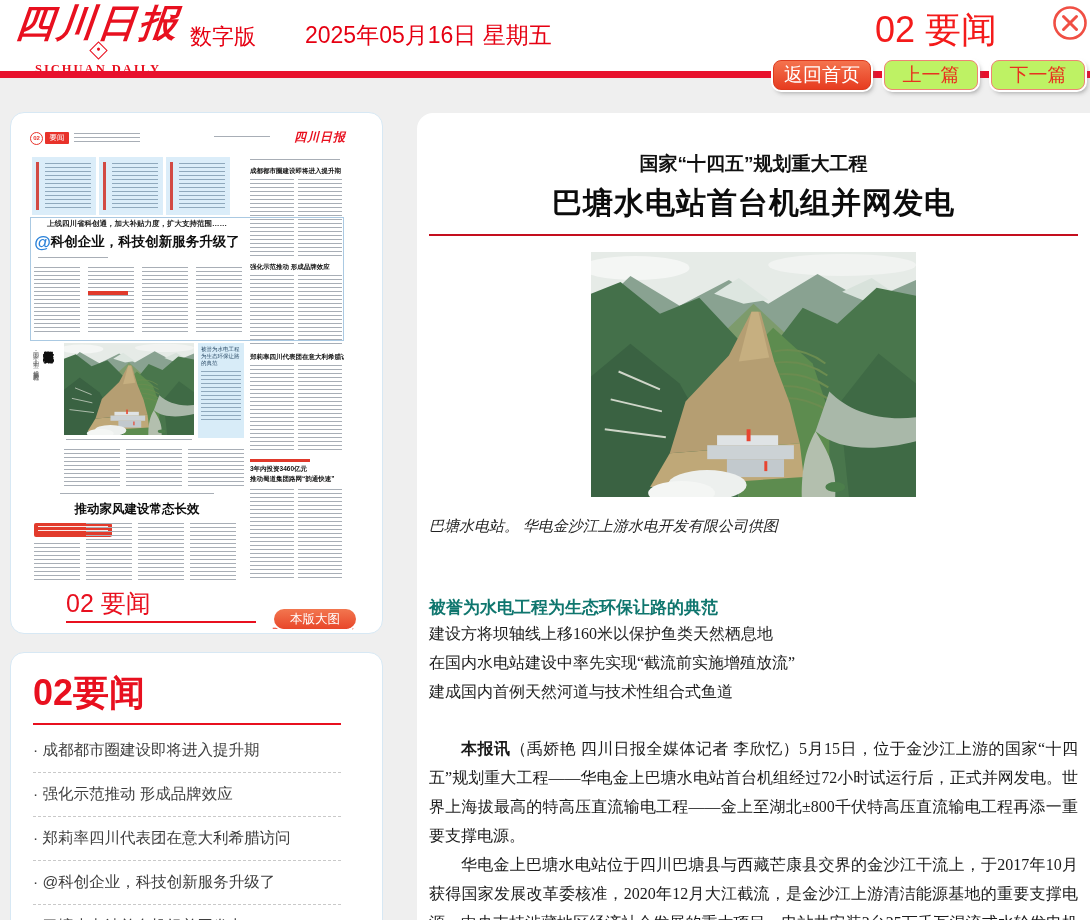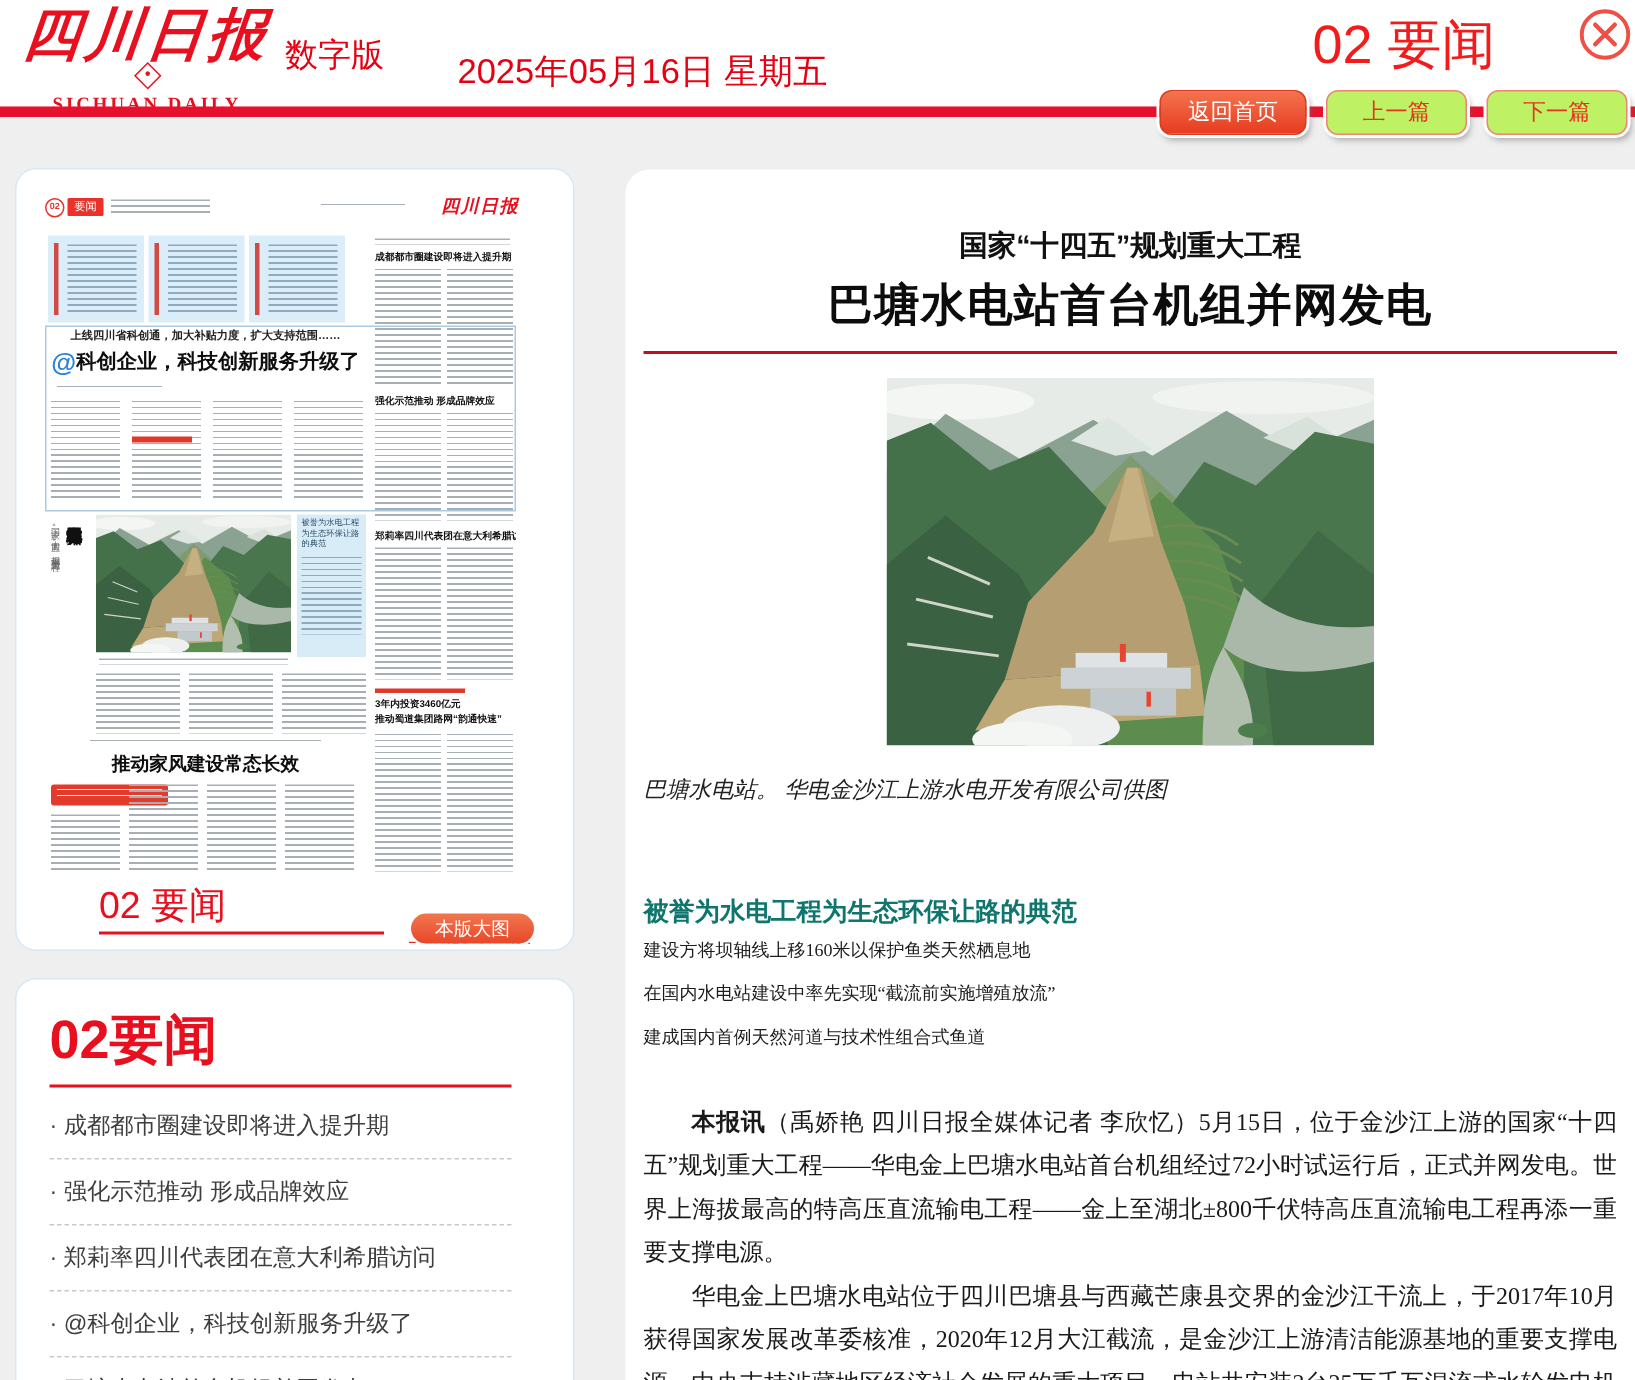--- a/index.html
+++ b/index.html
@@ -18,26 +18,26 @@
     font-family:"DejaVu Serif","Liberation Serif",serif;
     font-weight:bold;font-style:italic;font-size:38px;line-height:42px;
     color:#e8101f;letter-spacing:3px;transform:skewX(-6deg);display:block;
   }
   .logo-en{display:flex;align-items:center;gap:5px;margin-top:0px;color:#e8101f;
     font-family:"Liberation Serif","DejaVu Serif",serif;font-weight:bold;font-size:12.5px;letter-spacing:2px;flex-direction:column;}
   .seal{width:11px;height:11px;border:1.5px solid #e8101f;transform:rotate(45deg);
     display:inline-block;position:relative;}
   .seal::after{content:"";position:absolute;left:2.5px;top:2.5px;width:3px;height:3px;background:#e8101f;border-radius:50%;}
   .hdr-edition{position:absolute;left:190px;top:22px;font-size:22px;color:#e60012;}
-  .hdr-date{position:absolute;left:305px;top:20px;font-size:23px;color:#e60012;margin-top:12px;}
+  .hdr-date{position:absolute;left:305px;top:20px;font-size:23px;color:#e60012;}
   .hdr-page{position:absolute;left:875px;top:6px;font-size:36px;color:#f41b1b;}
   .close-btn{position:absolute;left:1051px;top:4px;width:38px;height:38px;cursor:pointer;}
 
   
-  .btn{position:absolute;top:60px;height:28px;border-radius:8px;font-size:15px;
+  .btn{position:absolute;top:60px;height:28px;border-radius:8px;font-size:19px;
     text-align:center;line-height:28px;cursor:pointer;
     box-shadow:0 0 0 2px #ffffff,2px 3px 4px rgba(110,110,110,.55);}
   .btn-filled{left:773px;width:96px;background:linear-gradient(#f4734e,#e63c20);
     color:#fff;border:1px solid #dd3a1e;}
   .btn-outline{background:#bef264;color:#e8321f;border:1px solid #ee8474;}
   .btn-prev{left:884px;width:92px;}
   .btn-next{left:991px;width:92px;}
 
   
   .card{position:absolute;background:#fff;border:1px solid #d7e8f4;border-radius:14px;padding-left:19px;}
@@ -96,21 +96,21 @@
     border-radius:16px 0 0 0;}
   .panel-inner{margin:0 12px;}
   .a-kicker{padding-top:38px;text-align:center;font-size:19px;font-weight:bold;color:#111;}
   .a-title{margin-top:6px;text-align:center;font-size:30px;font-weight:bold;color:#0c0c0c;letter-spacing:1px;}
   .a-redline{margin-top:10px;height:2px;background:#c40e1e;}
   .a-photo{display:block;margin:16px auto 0;width:325px;height:245px;}
   .a-caption{margin-top:20px;font-family:"Liberation Serif","DejaVu Serif",serif;
     font-style:italic;font-size:15px;color:#222;}
   .a-subhead{margin-top:60px;font-size:17px;font-weight:bold;color:#0f766e;}
   .a-deck{margin-top:0;font-family:"Liberation Serif","DejaVu Serif",serif;
-    font-size:12px;line-height:29px;color:#1c1c1c;}
+    font-size:16px;line-height:29px;color:#1c1c1c;}
   .a-body p{margin:0;font-family:"Liberation Serif","DejaVu Serif",serif;
     font-size:16px;line-height:29px;color:#1a1a1a;text-align:justify;text-indent:2em;}
   .a-body p.first{margin-top:28px;}
   .a-body b{font-weight:bold;}
 </style>
 </head>
 <body>
 
 <svg width="0" height="0" style="position:absolute" aria-hidden="true">
   <defs>

